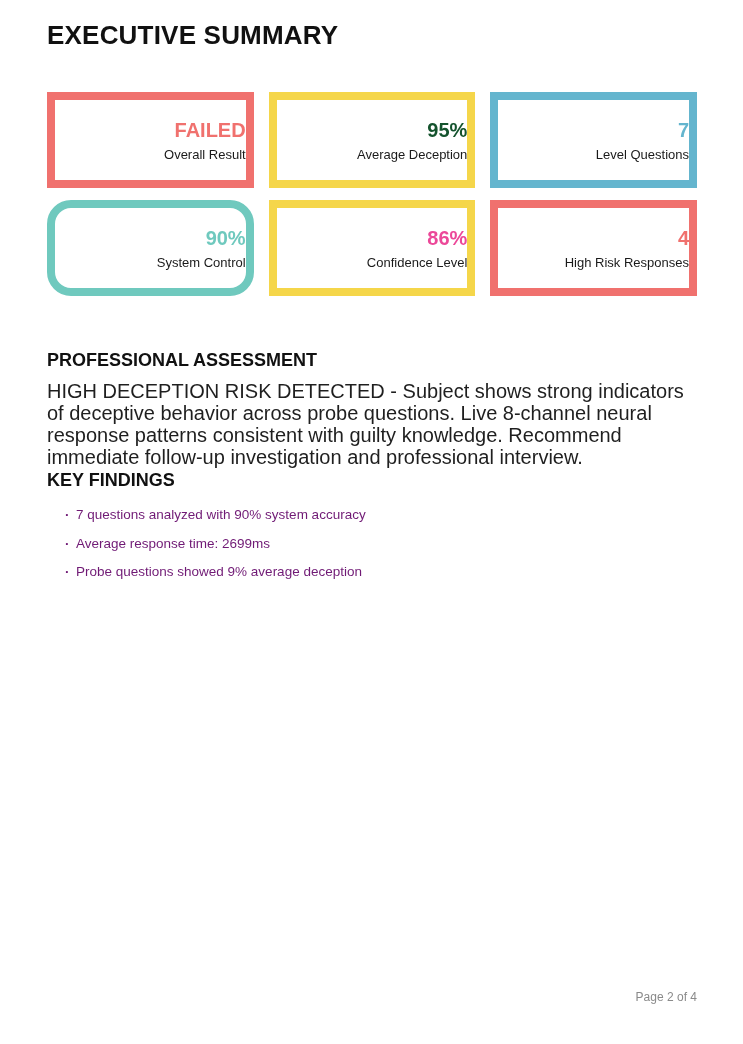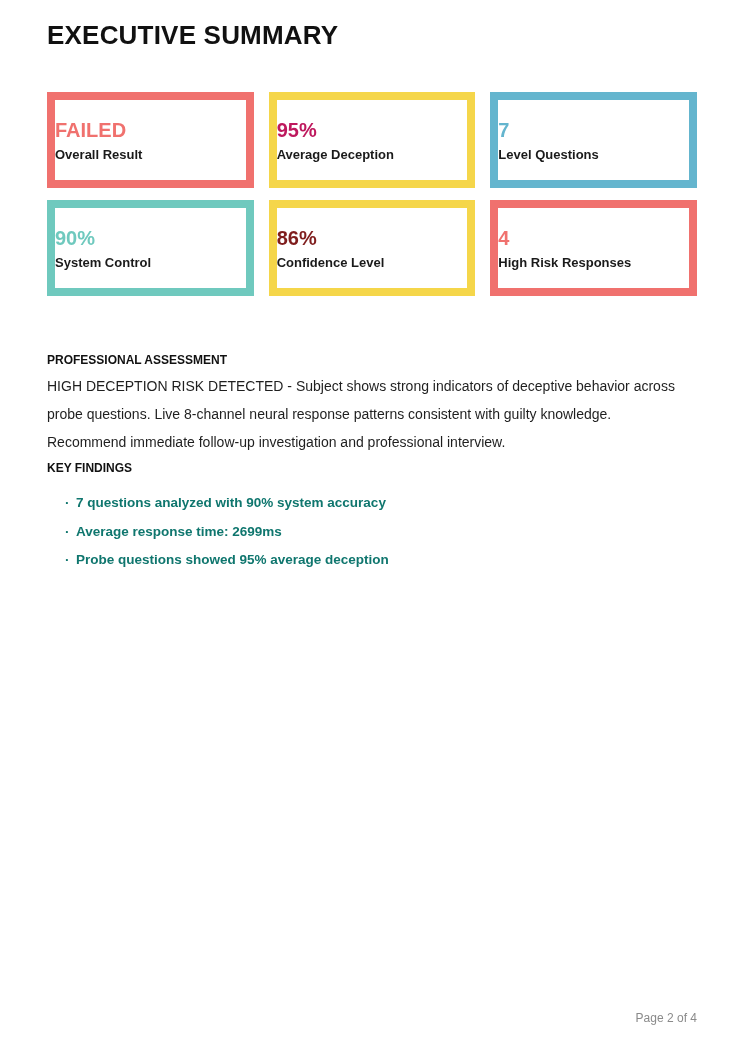--- a/index.html
+++ b/index.html
@@ -32,131 +32,132 @@
     row-gap: 12px;
   }
 
   .stat-card {
     height: 96px;
     border-style: solid;
     border-width: 8px;
     background: #ffffff;
     display: flex;
     flex-direction: column;
-    align-items: flex-start;
+    align-items: flex-end;
     justify-content: center;
   }
 
   .stat-value {
     font-size: 20px;
     font-weight: bold;
     line-height: 24px;
   }
 
   .stat-label {
     margin-top: 5px;
     font-size: 13px;
-    font-weight: bold;
+    font-weight: normal;
     color: #1a1a1a;
     line-height: 16px;
   }
 
   .section-heading {
-    font-size: 12px;
+    font-size: 18px;
     font-weight: bold;
     color: #111111;
     line-height: 24px;
   }
 
   .assessment-section { margin-top: 52px; }
 
   .assessment-body {
-    font-size: 14px;
-    line-height: 28px;
+    margin-top: 8px;
+    font-size: 20px;
+    line-height: 22px;
     color: #1f1f1f;
     max-width: 645px;
   }
 
   .findings-section { }
 
   .findings-list {
     margin-top: 9px;
     list-style: none;
     padding-left: 18px;
   }
 
   .findings-list li {
     position: relative;
     font-size: 13.5px;
-    font-weight: bold;
-    color: #0f766e;
+    font-weight: normal;
+    color: #701a75;
     line-height: 28.5px;
     padding-left: 11px;
   }
 
   .findings-list li::before {
     content: "\00B7";
     position: absolute;
     left: 0;
     top: 0;
     font-weight: bold;
   }
 
   .page-footer {
     position: absolute;
     right: 46px;
-    bottom: 19px;
+    bottom: 40px;
     font-size: 12px;
     color: #8a8a8a;
     line-height: 14px;
   }
 </style>
 </head>
 <body>
 
 <div class="page">
 
   <h1 class="page-title">EXECUTIVE SUMMARY</h1>
 
   <div class="stat-grid" id="stat-grid">
       <div class="stat-card" style="border-color: rgb(240, 113, 110);">
         <div class="stat-value" style="color: rgb(240, 113, 110);">FAILED</div>
         <div class="stat-label">Overall Result</div>
       </div>
       <div class="stat-card" style="border-color: rgb(245, 214, 74);">
-        <div class="stat-value" style="color: #be185d;">95%</div>
+        <div class="stat-value" style="color: #14532d;">95%</div>
         <div class="stat-label">Average Deception</div>
       </div>
       <div class="stat-card" style="border-color: rgb(100, 181, 206);">
         <div class="stat-value" style="color: rgb(100, 181, 206);">7</div>
         <div class="stat-label">Level Questions</div>
       </div>
-      <div class="stat-card" style="border-color: rgb(111, 201, 190);">
+      <div class="stat-card" style="border-color: rgb(111, 201, 190); border-radius: 24px;">
         <div class="stat-value" style="color: rgb(111, 201, 190);">90%</div>
         <div class="stat-label">System Control</div>
       </div>
       <div class="stat-card" style="border-color: rgb(245, 214, 74);">
-        <div class="stat-value" style="color: #7f1d1d;">86%</div>
+        <div class="stat-value" style="color: #ec4899;">86%</div>
         <div class="stat-label">Confidence Level</div>
       </div>
       <div class="stat-card" style="border-color: rgb(240, 113, 110);">
         <div class="stat-value" style="color: rgb(240, 113, 110);">4</div>
         <div class="stat-label">High Risk Responses</div>
       </div>
     </div>
 
   <div class="assessment-section">
     <h2 class="section-heading">PROFESSIONAL ASSESSMENT</h2>
     <p class="assessment-body">HIGH DECEPTION RISK DETECTED - Subject shows strong indicators of deceptive behavior across probe questions. Live 8-channel neural response patterns consistent with guilty knowledge. Recommend immediate follow-up investigation and professional interview.</p>
   </div>
 
   <div class="findings-section">
     <h2 class="section-heading">KEY FINDINGS</h2>
     <ul class="findings-list" id="findings-list">
         <li>7 questions analyzed with 90% system accuracy</li>
         <li>Average response time: 2699ms</li>
-        <li>Probe questions showed 95% average deception</li>
+        <li>Probe questions showed 9% average deception</li>
       </ul>
   </div>
 
   <div class="page-footer">Page 2 of 4</div>
 
 </div>
 
 </body></html>

